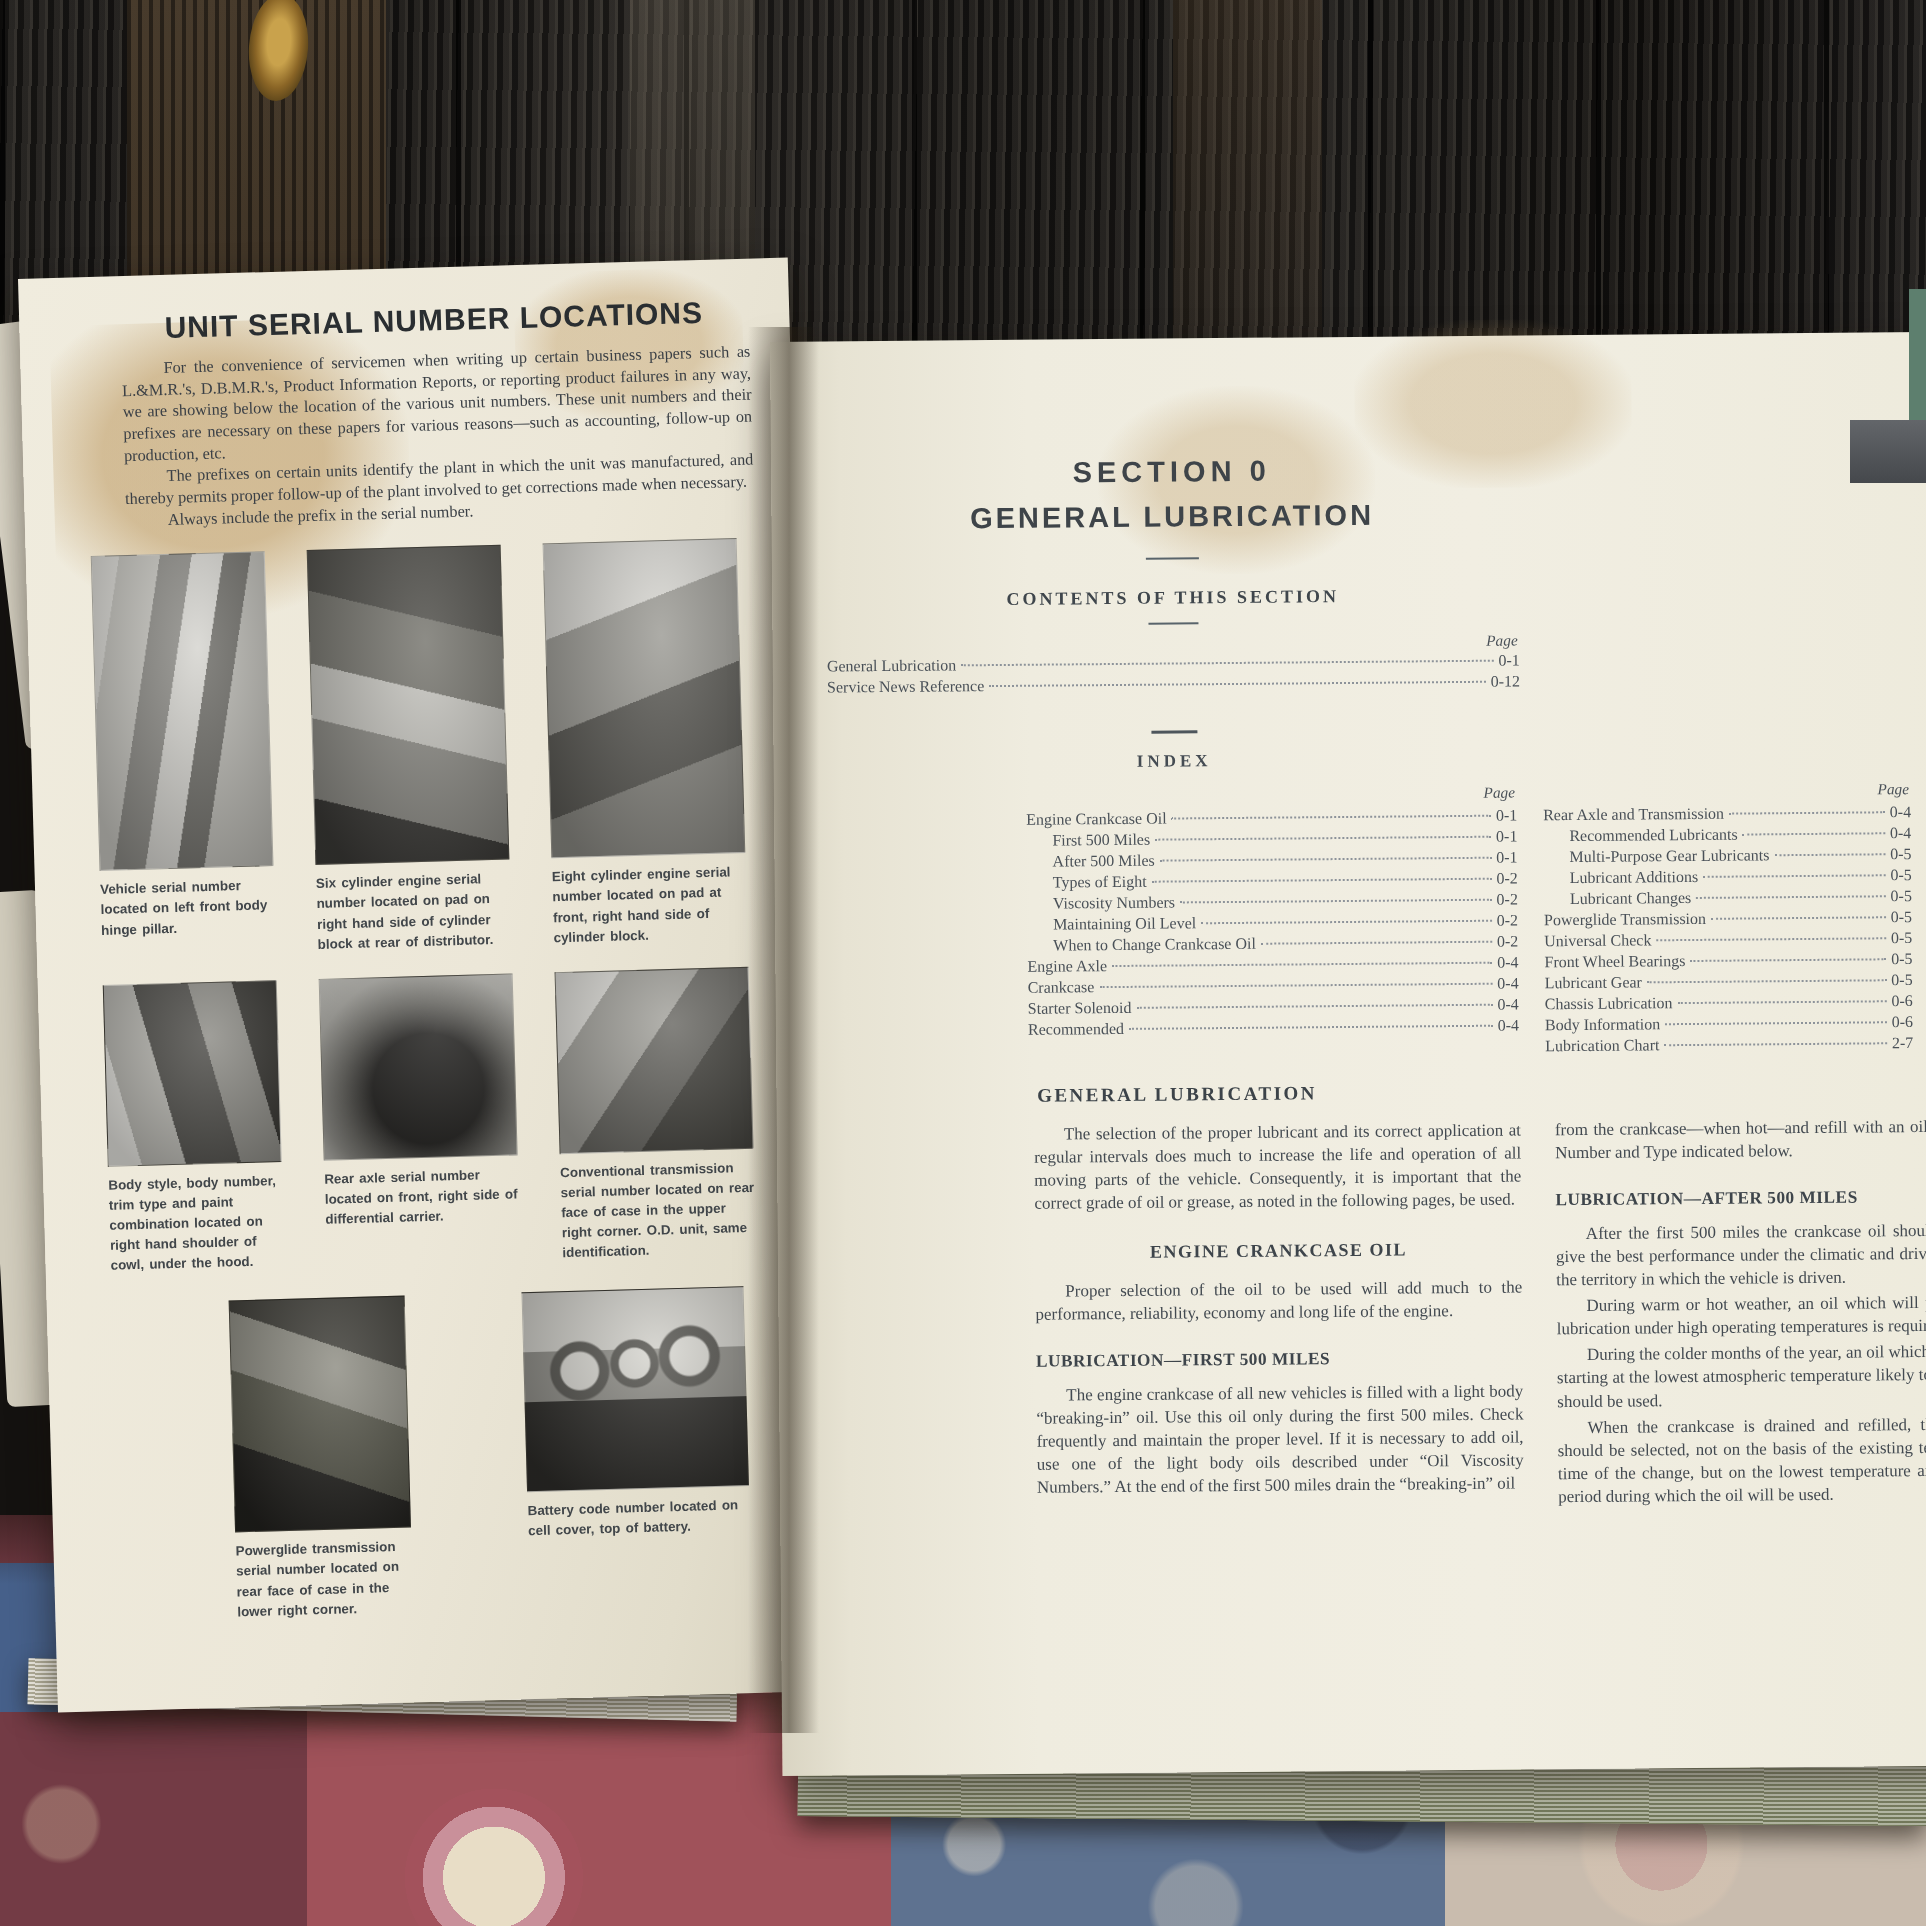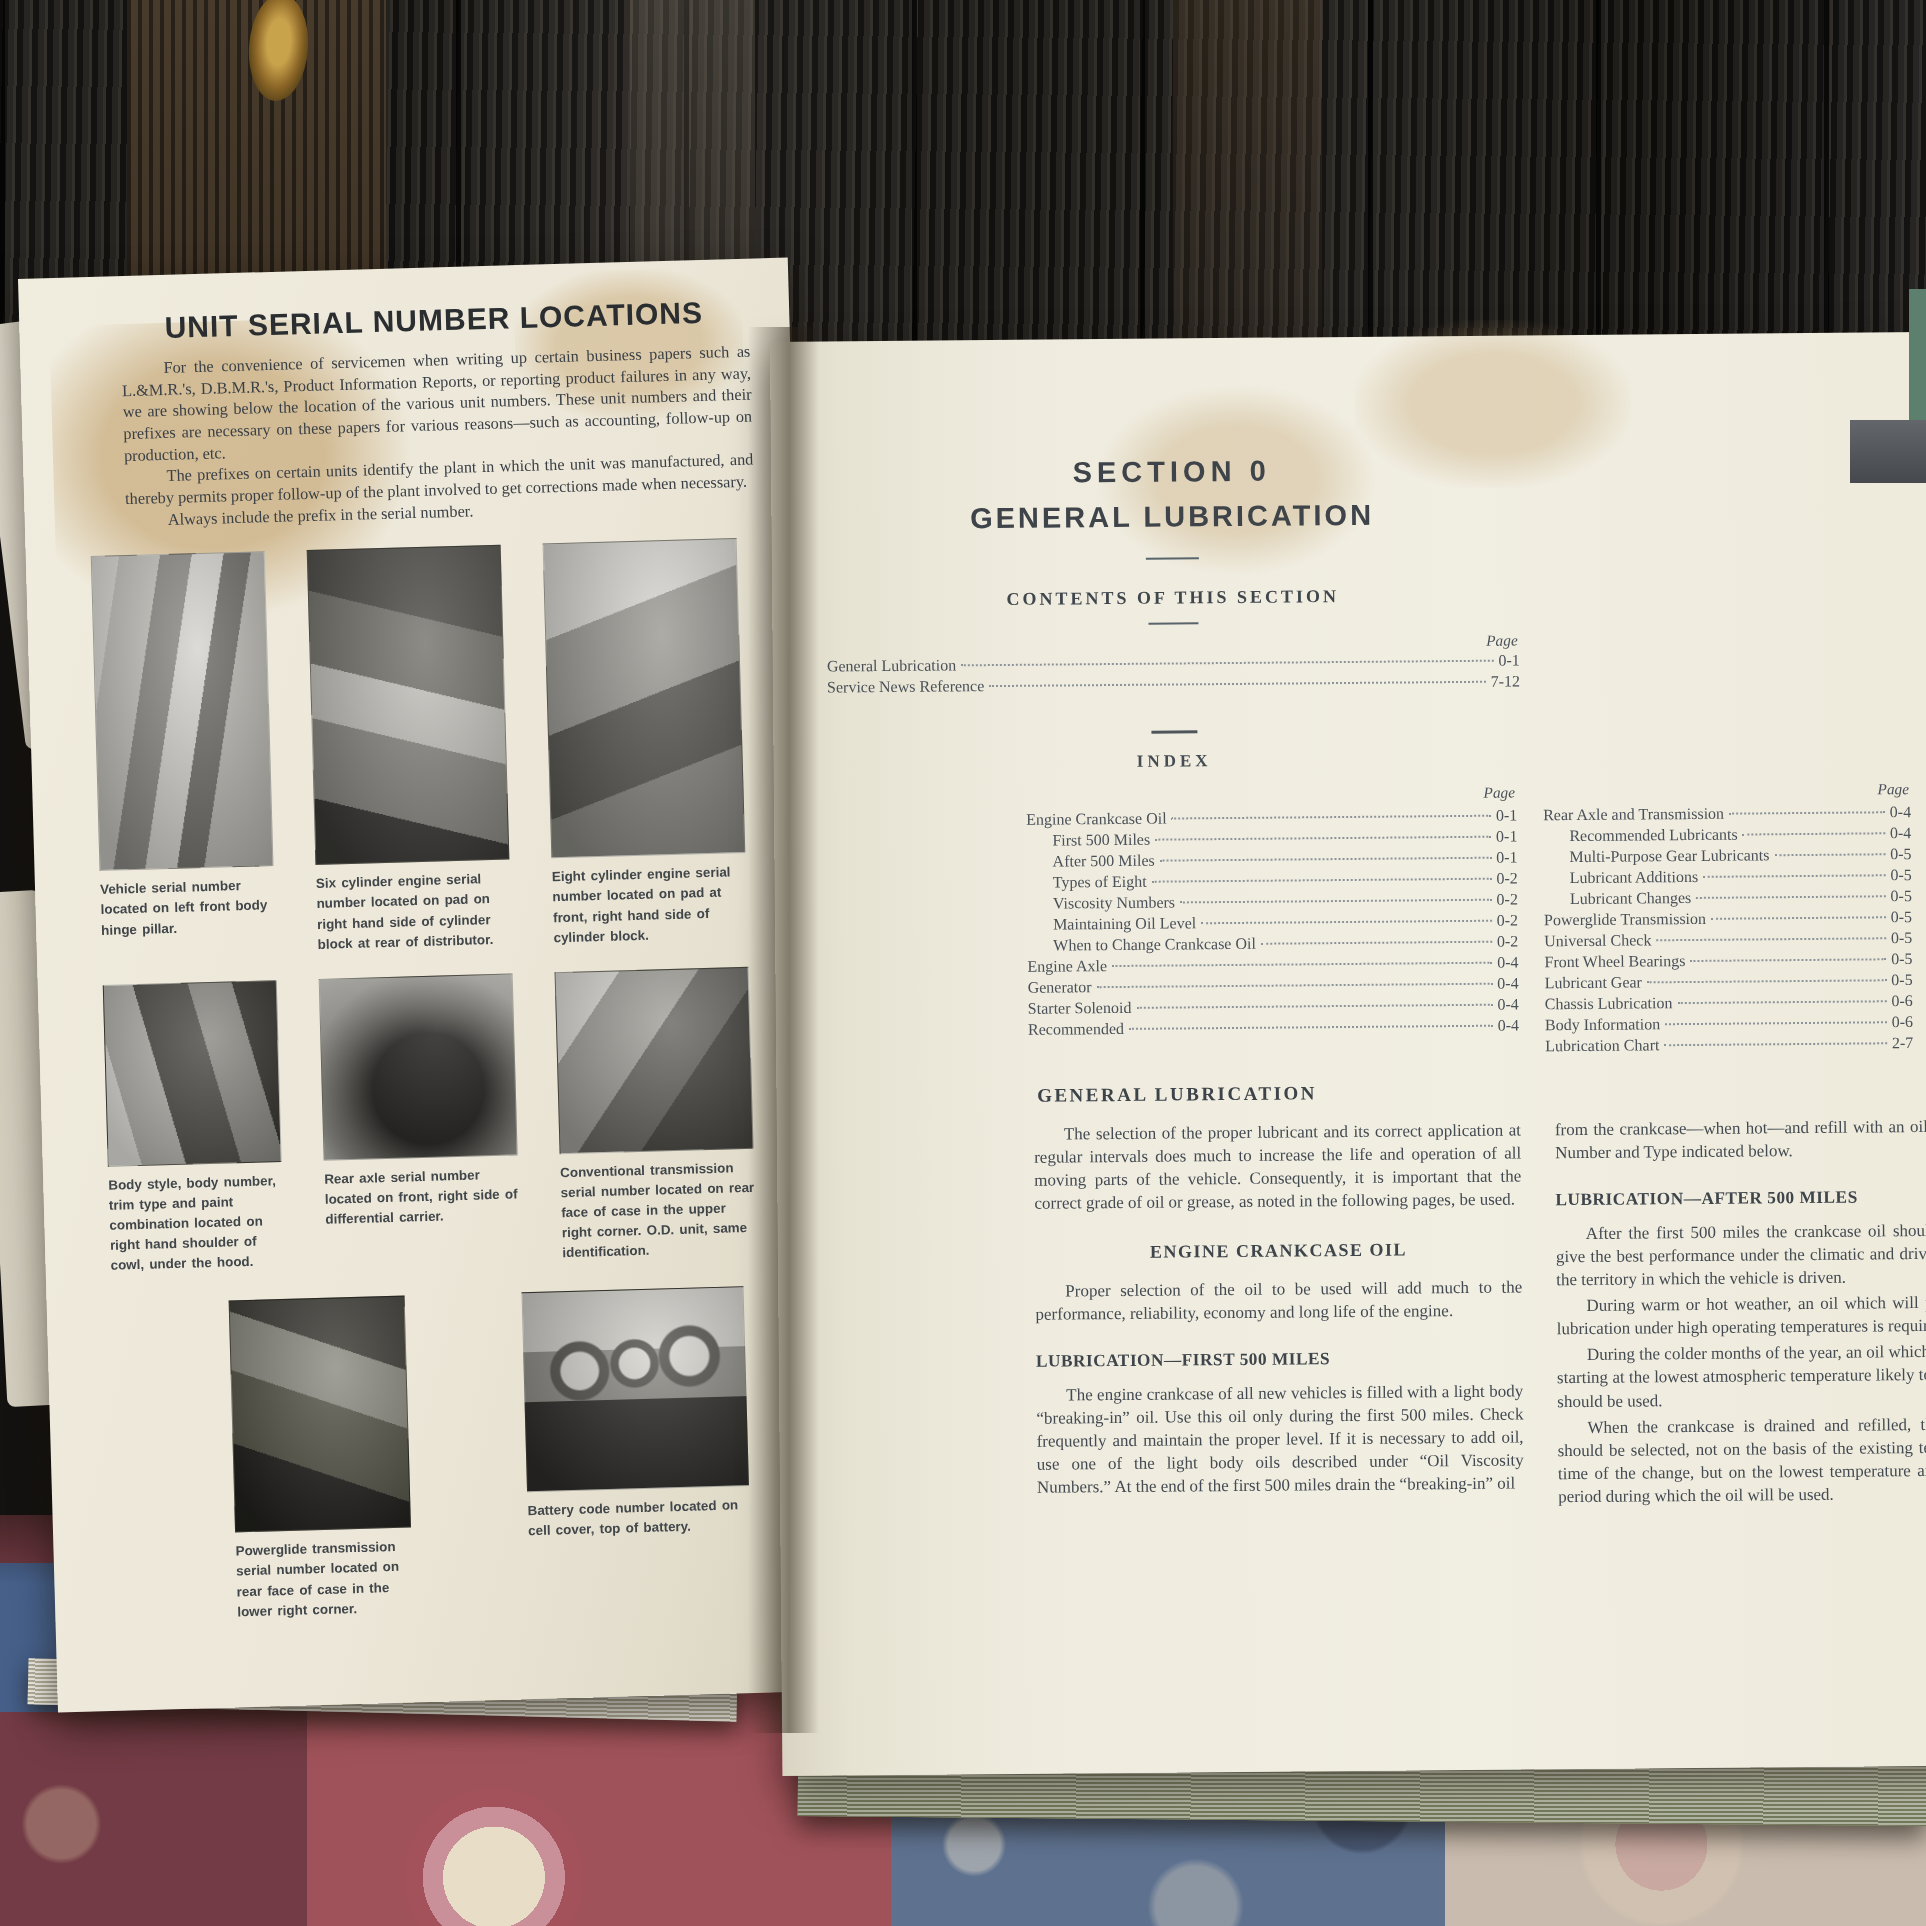--- a/index.html
+++ b/index.html
@@ -242,21 +242,21 @@
       <div class="contents-block">
         <div class="page-label">Page</div>
         <div class="crow">
           <span class="clabel">General Lubrication</span>
           <span class="dots"></span>
           <span class="cpage">0-1</span>
         </div>
         <div class="crow">
           <span class="clabel">Service News Reference</span>
           <span class="dots"></span>
-          <span class="cpage">7-12</span>
+          <span class="cpage">0-12</span>
         </div>
       </div>
 
       <div class="rp-head">
         <div class="index-rule"></div>
         <h3 class="index-heading">INDEX</h3>
       </div>
 
       <div class="index-cols">
         <div class="icol icol-a">
@@ -295,21 +295,21 @@
               <span class="ilabel">When to Change Crankcase Oil</span>
               <span class="dots"></span>
               <span class="ipage">0-2</span>
             </div>
           <div class="irow">
               <span class="ilabel">Engine Axle</span>
               <span class="dots"></span>
               <span class="ipage">0-4</span>
             </div>
           <div class="irow">
-              <span class="ilabel">Generator</span>
+              <span class="ilabel">Crankcase</span>
               <span class="dots"></span>
               <span class="ipage">0-4</span>
             </div>
           <div class="irow">
               <span class="ilabel">Starter Solenoid</span>
               <span class="dots"></span>
               <span class="ipage">0-4</span>
             </div>
           <div class="irow">
               <span class="ilabel">Recommended</span>

